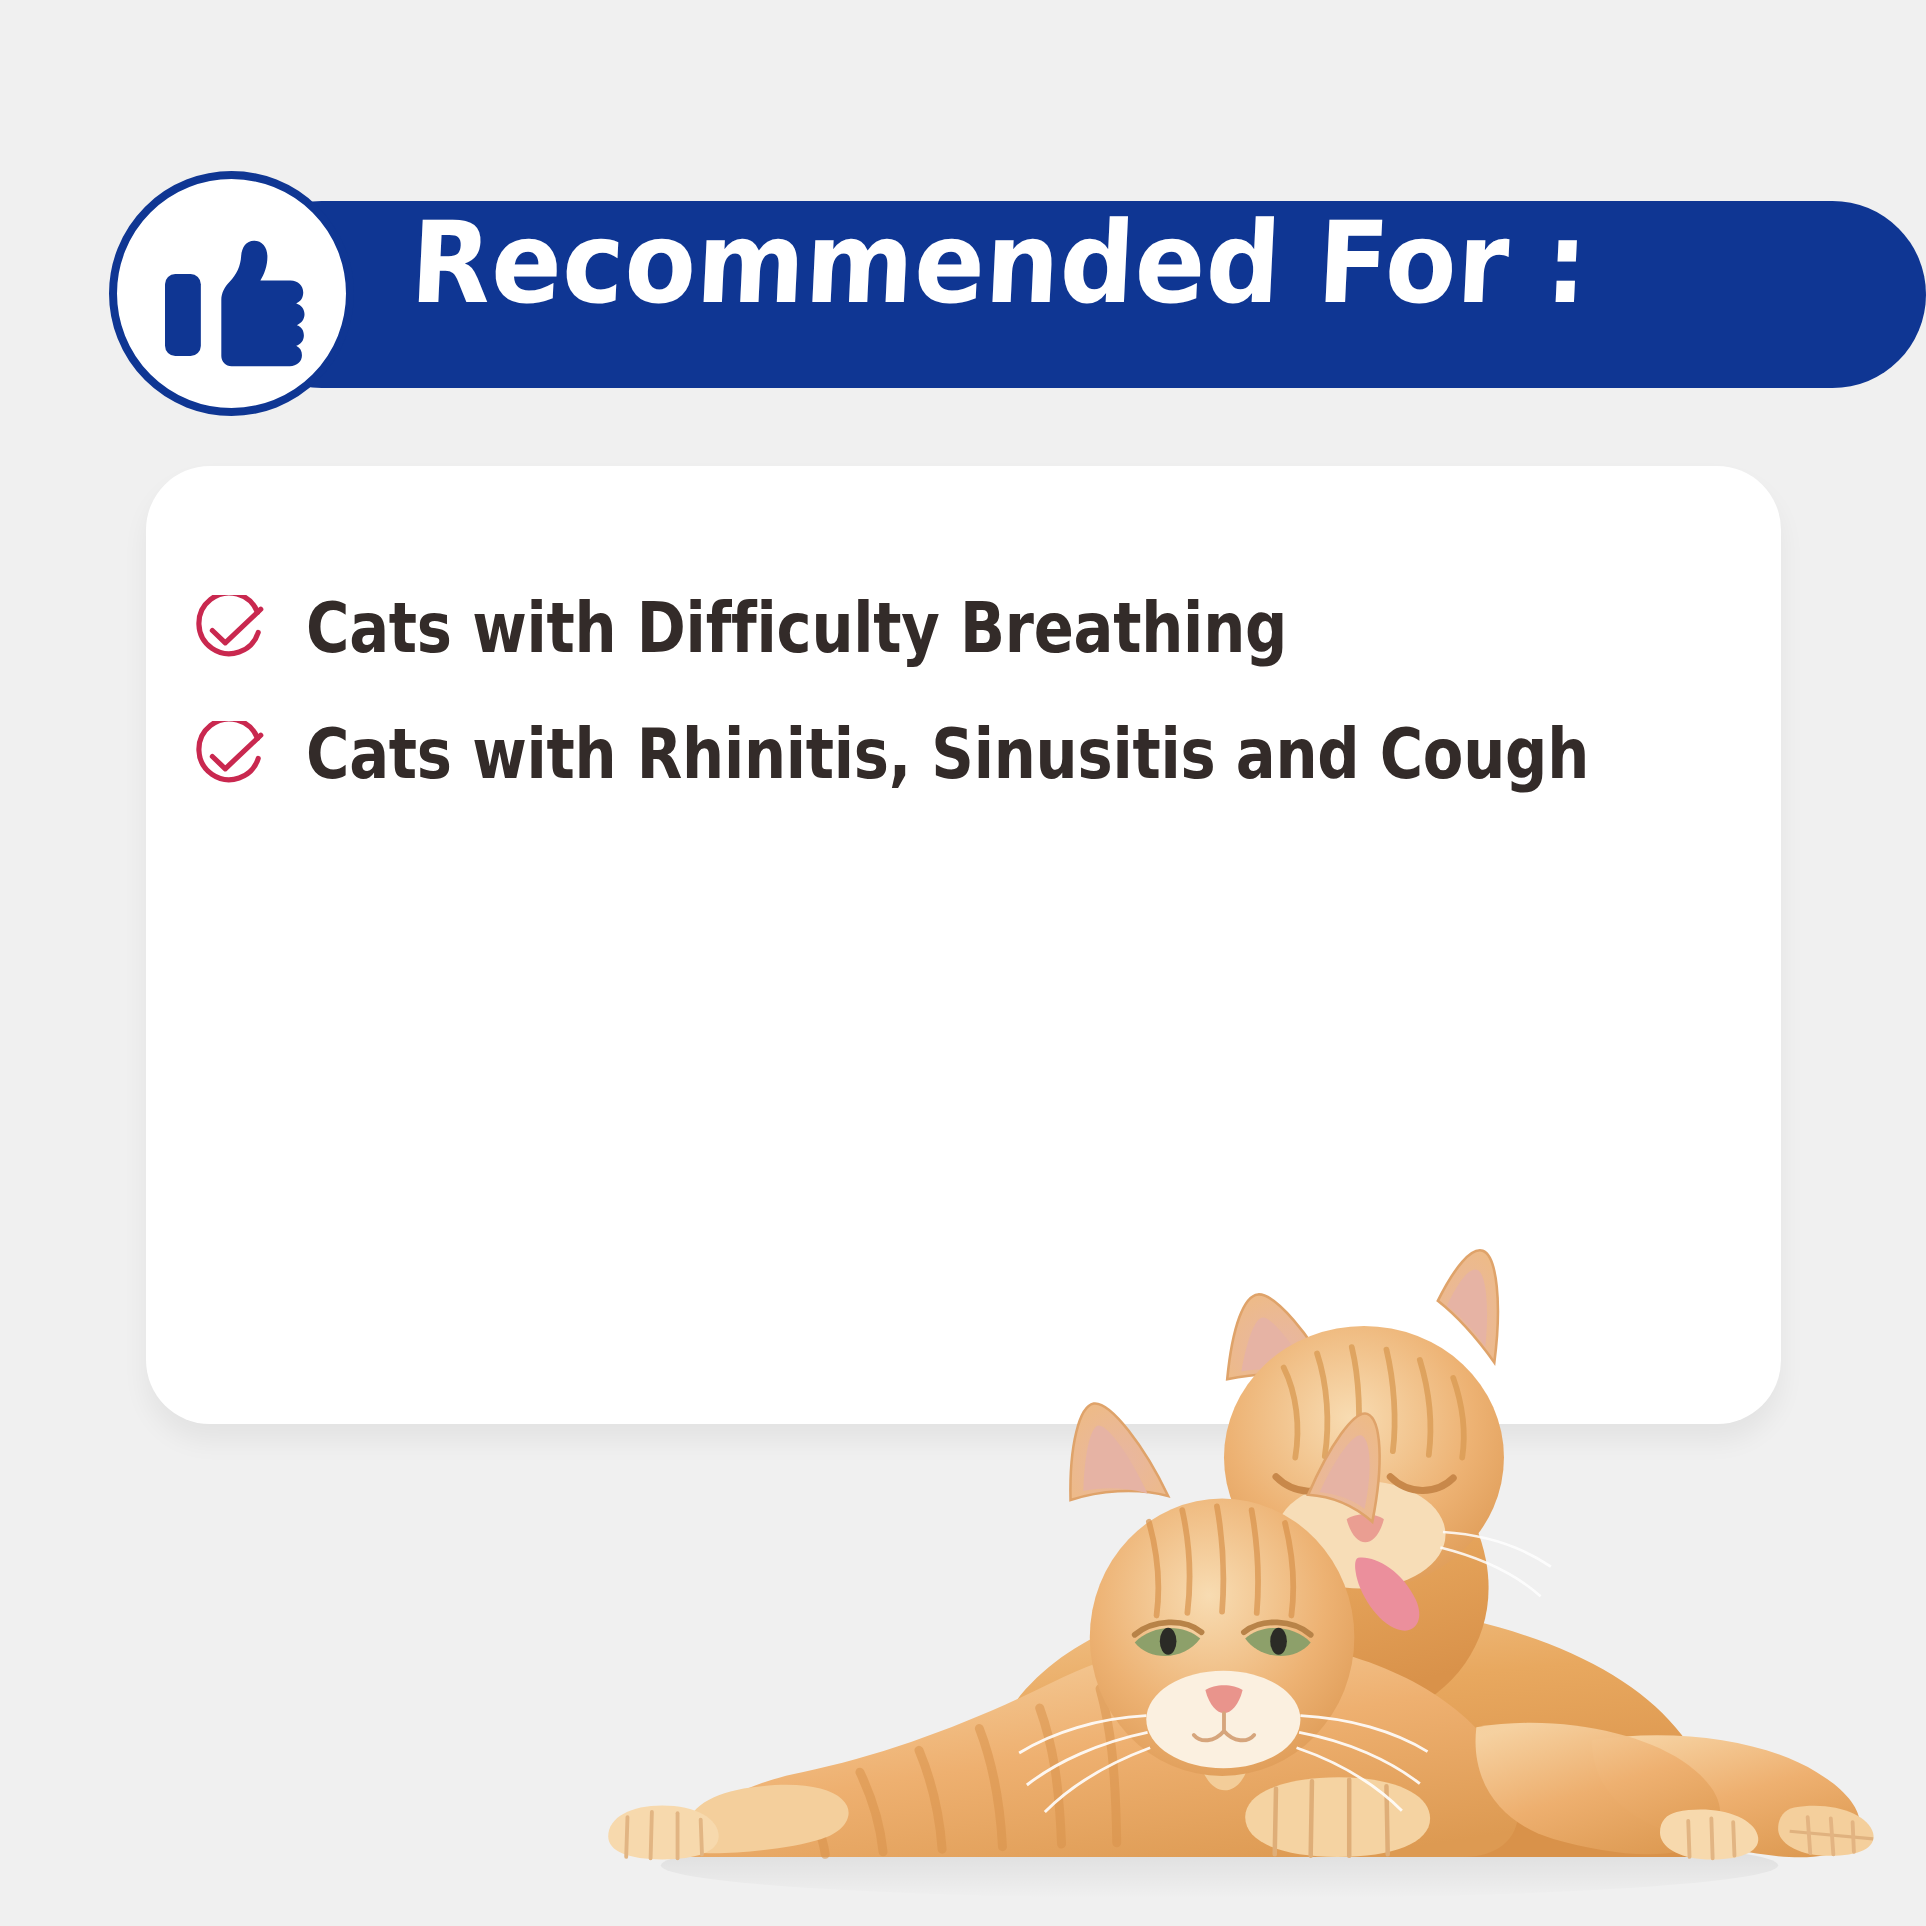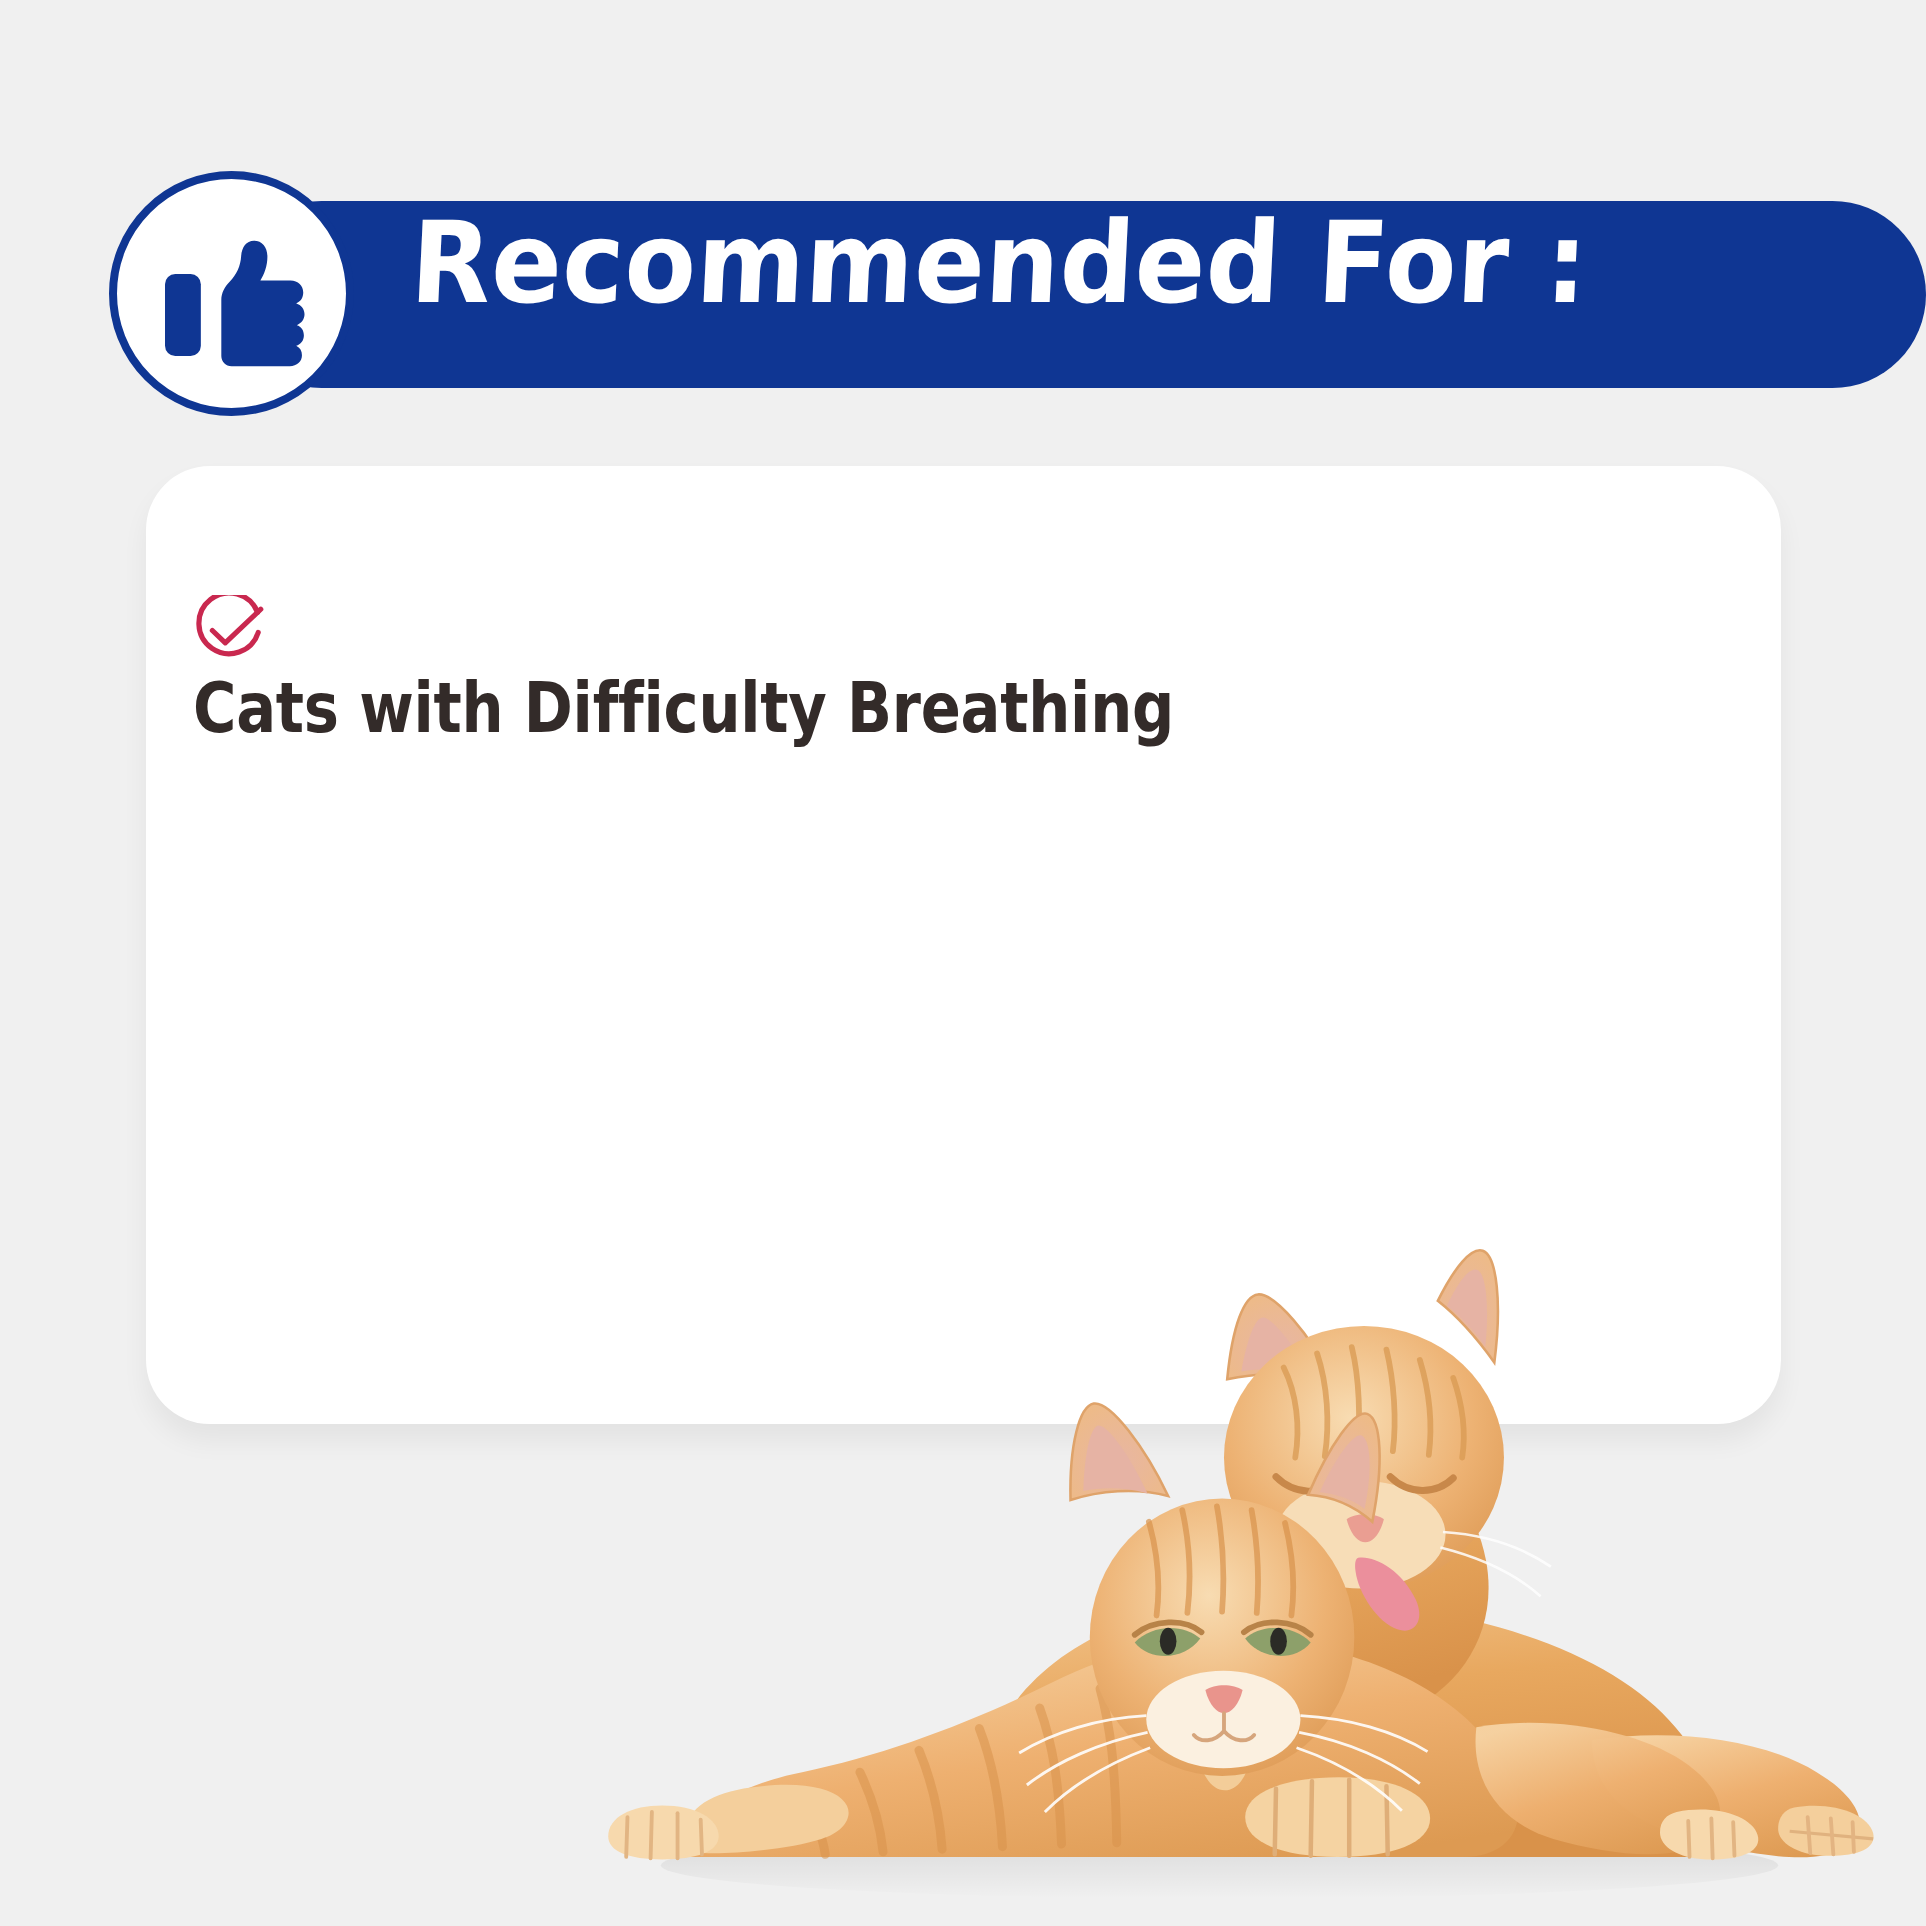--- a/index.html
+++ b/index.html
@@ -98,21 +98,20 @@
     left: 193px;
     top: 586px;
     width: 1541px;
   }
 
   .list-item {
     position: relative;
     height: 126px;
     display: flex;
     align-items: flex-start;
-    flex-direction: column;
   }
 
   .check-icon {
     flex: 0 0 auto;
     width: 71px;
     height: 71px;
     margin-top: 9px;
     margin-right: 42px;
   }
   .check-icon svg { display: block; width: 100%; height: 100%; }
@@ -190,20 +189,29 @@
         <svg viewBox="0 0 110 110" xmlns="http://www.w3.org/2000/svg">
           <path d="M100 27 A47 47 0 1 0 101 58" fill="none" stroke="#c9284f" stroke-width="8" stroke-linecap="round"></path>
           <path d="M30 55 L50 74 L105 22" fill="none" stroke="#c9284f" stroke-width="8" stroke-linecap="round" stroke-linejoin="round"></path>
         </svg>
       </span>
       <span class="item-label">Cats with Difficulty Breathing</span>
     </div>
 
 
 
+    <div class="list-item">
+      <span class="check-icon">
+        <svg viewBox="0 0 110 110" xmlns="http://www.w3.org/2000/svg">
+          <path d="M100 27 A47 47 0 1 0 101 58" fill="none" stroke="#c9284f" stroke-width="8" stroke-linecap="round"></path>
+          <path d="M30 55 L50 74 L105 22" fill="none" stroke="#c9284f" stroke-width="8" stroke-linecap="round" stroke-linejoin="round"></path>
+        </svg>
+      </span>
+      <span class="item-label">Cats with Rhinitis, Sinusitis and Cough</span>
+    </div>
 
 
 
   </div>
 
   <div class="cat-photo">
     <svg viewBox="0 0 2160 1140" xmlns="http://www.w3.org/2000/svg">
       <defs>
         <linearGradient id="furA" x1="0" y1="0" x2="0.3" y2="1">
           <stop offset="0%" stop-color="#f3c58d"></stop>

